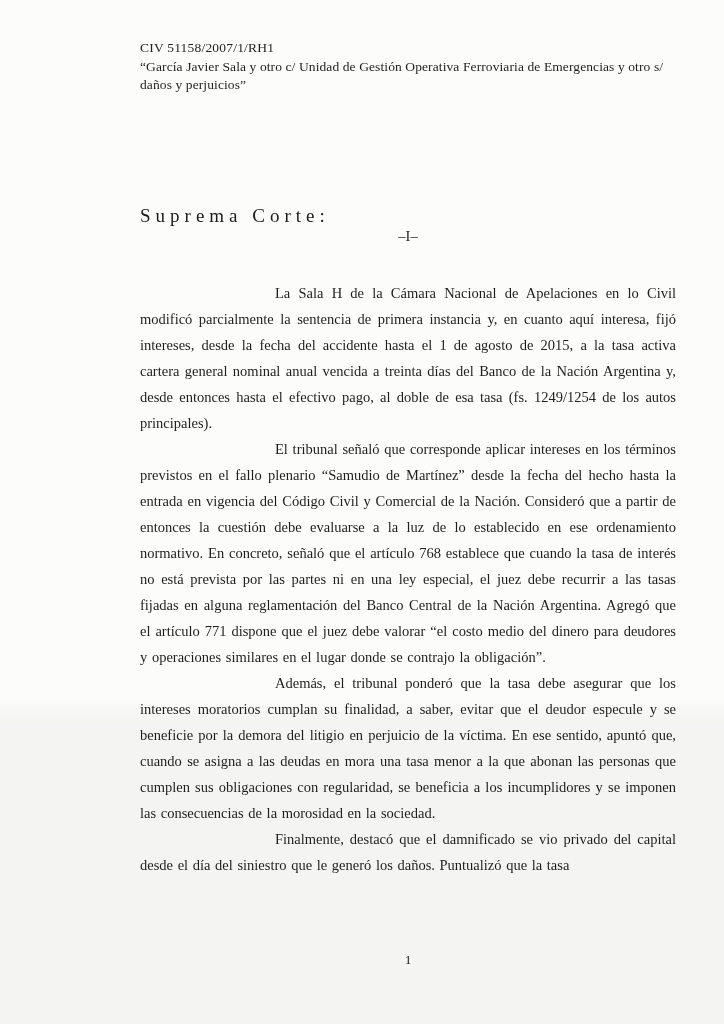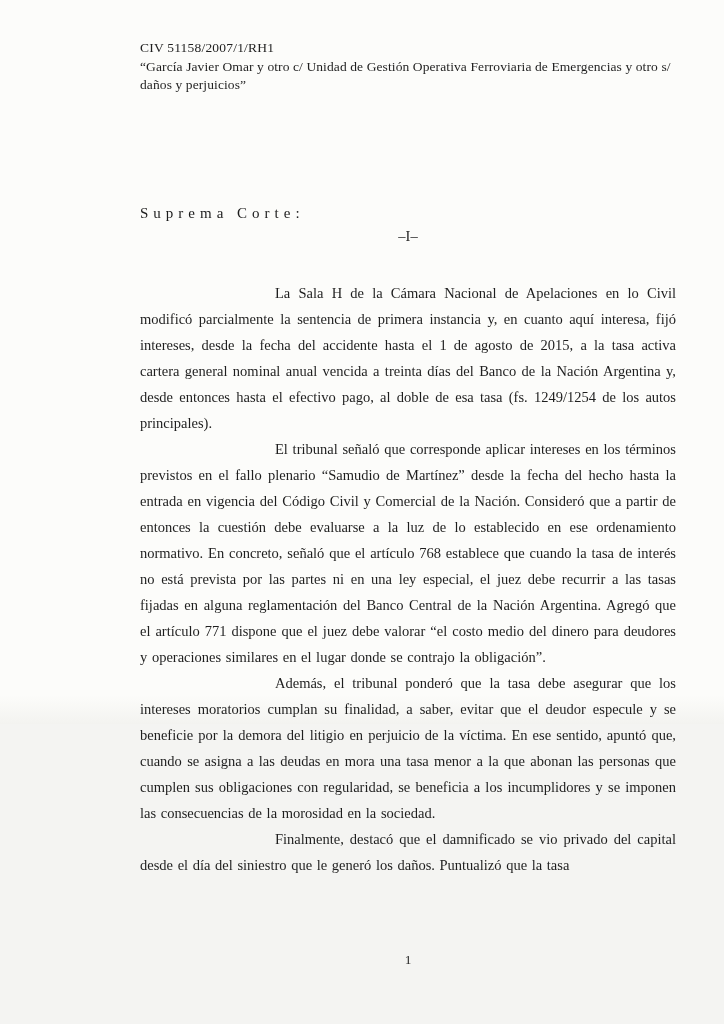--- a/index.html
+++ b/index.html
@@ -34,21 +34,21 @@
   .case-number {
     letter-spacing: 0.2px;
   }
   .case-caption {
     letter-spacing: 0.1px;
   }
   .salutation {
     position: absolute;
     left: 140px;
     top: 205px;
-    font-size: 15px;
+    font-size: 19px;
     letter-spacing: 5px;
     color: #1c1c1c;
     white-space: nowrap;
   }
   .section-marker {
     position: absolute;
     left: 140px;
     top: 228px;
     width: 536px;
     text-align: center;
@@ -81,21 +81,21 @@
     color: #2a2a2a;
   }
 </style>
 </head>
 <body>
 
 <div class="page">
 
   <header class="doc-header">
     <div class="case-number">CIV 51158/2007/1/RH1</div>
-    <div class="case-caption">“García Javier Omar y otro c/ Unidad de Gestión Operativa Ferroviaria de Emergencias y otro s/ daños y perjuicios”</div>
+    <div class="case-caption">“García Javier Sala y otro c/ Unidad de Gestión Operativa Ferroviaria de Emergencias y otro s/ daños y perjuicios”</div>
   </header>
 
   <div class="salutation">Suprema Corte:</div>
 
   <div class="section-marker">–I–</div>
 
   <main class="doc-body">
     <p>La Sala H de la Cámara Nacional de Apelaciones en lo Civil modificó parcialmente la sentencia de primera instancia y, en cuanto aquí interesa, fijó intereses, desde la fecha del accidente hasta el 1 de agosto de 2015, a la tasa activa cartera general nominal anual vencida a treinta días del Banco de la Nación Argentina y, desde entonces hasta el efectivo pago, al doble de esa tasa (fs. 1249/1254 de los autos principales).</p>
     <p>El tribunal señaló que corresponde aplicar intereses en los términos previstos en el fallo plenario “Samudio de Martínez” desde la fecha del hecho hasta la entrada en vigencia del Código Civil y Comercial de la Nación. Consideró que a partir de entonces la cuestión debe evaluarse a la luz de lo establecido en ese ordenamiento normativo. En concreto, señaló que el artículo 768 establece que cuando la tasa de interés no está prevista por las partes ni en una ley especial, el juez debe recurrir a las tasas fijadas en alguna reglamentación del Banco Central de la Nación Argentina. Agregó que el artículo 771 dispone que el juez debe valorar “el costo medio del dinero para deudores y operaciones similares en el lugar donde se contrajo la obligación”.</p>
     <p>Además, el tribunal ponderó que la tasa debe asegurar que los intereses moratorios cumplan su finalidad, a saber, evitar que el deudor especule y se beneficie por la demora del litigio en perjuicio de la víctima. En ese sentido, apuntó que, cuando se asigna a las deudas en mora una tasa menor a la que abonan las personas que cumplen sus obligaciones con regularidad, se beneficia a los incumplidores y se imponen las consecuencias de la morosidad en la sociedad.</p>

